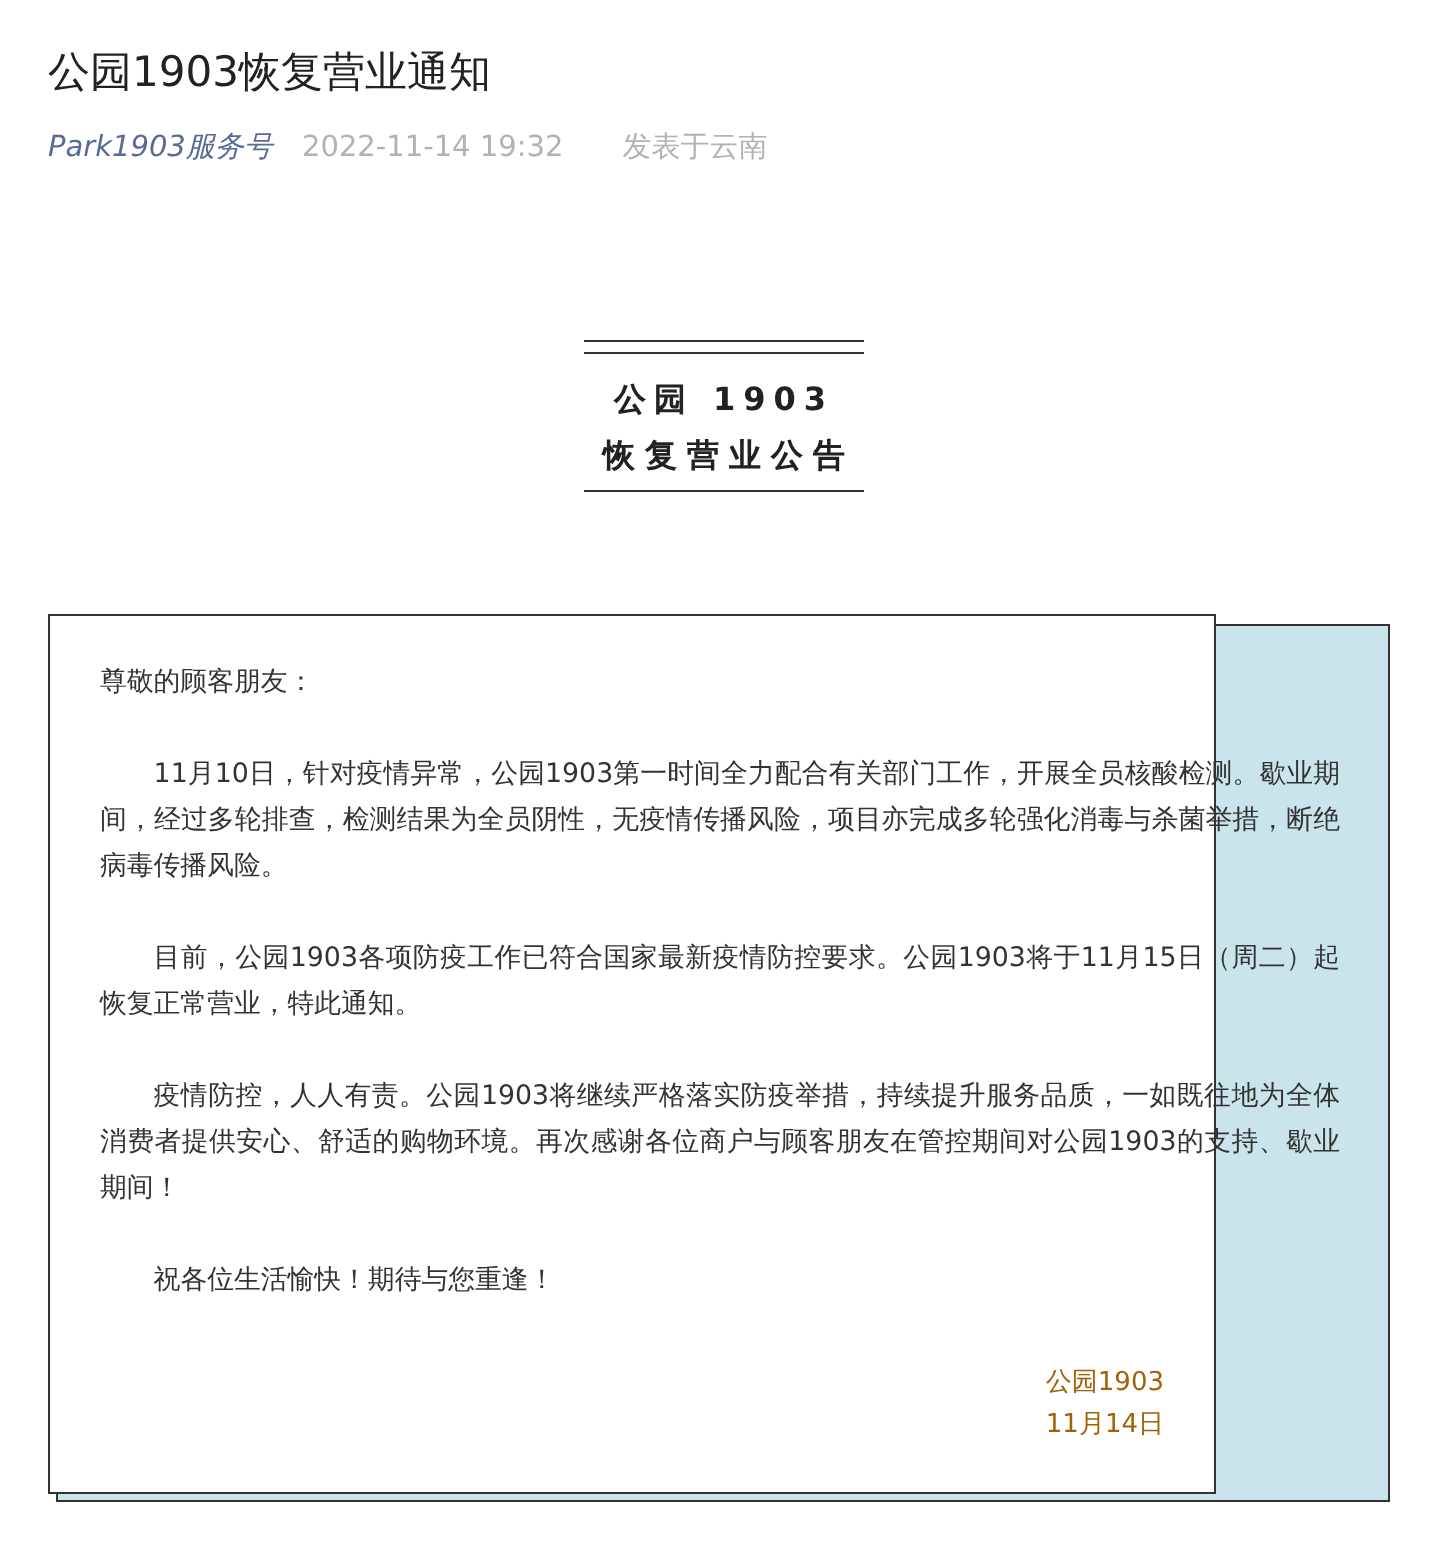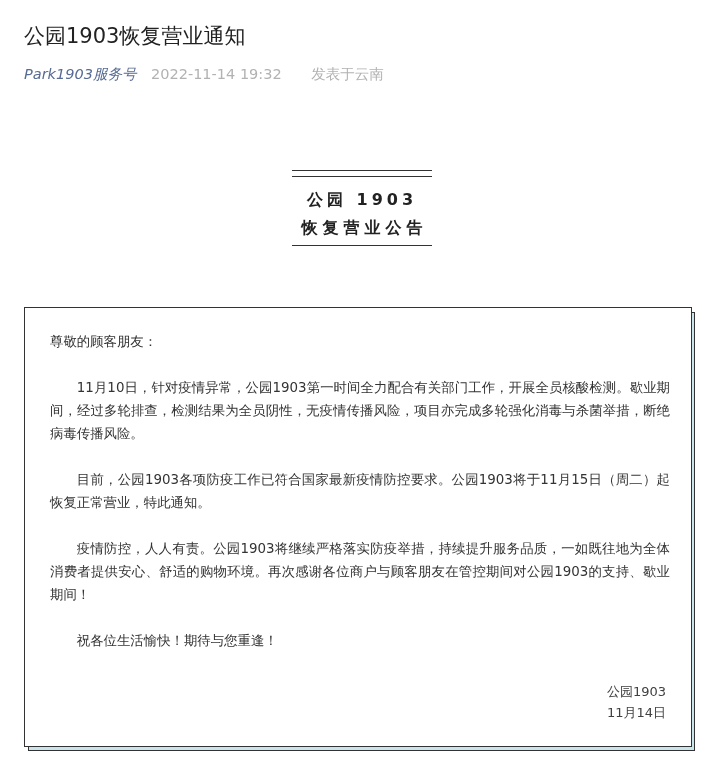--- a/index.html
+++ b/index.html
@@ -16,27 +16,27 @@
   .heading .line-top1 { position: absolute; left: 0; top: 0; width: 140px; height: 0; border-top: 1.5px solid #333; }
   .heading .line-top2 { position: absolute; left: 0; top: 6px; width: 140px; height: 0; border-top: 1.5px solid #333; }
   .heading .line-bot { position: absolute; left: 0; top: 75px; width: 140px; height: 0; border-top: 1.5px solid #333; }
   .heading .h1 { position: absolute; left: 0; top: 20px; width: 140px; text-align: center;
                  font-size: 16px; font-weight: bold; letter-spacing: 4px; color: #222; line-height: 20px; }
   .heading .h2 { position: absolute; left: 0; top: 48px; width: 140px; text-align: center;
                  font-size: 16px; font-weight: bold; letter-spacing: 5px; color: #222; line-height: 20px; padding-left: 5px; box-sizing: border-box; }
 
   .shadow { position: absolute; left: 28px; top: 312px; width: 667px; height: 439px;
             background: #c9e4ea; border: 1px solid #333; box-sizing: border-box; }
-  .card { position: absolute; left: 24px; top: 307px; width: 668px; height: 440px;
+  .card { position: absolute; left: 24px; top: 307px; width: 584px; height: 440px;
           background: #fff; border: 1.5px solid #333; box-sizing: border-box; }
   .content { position: absolute; left: 25px; top: 22px; width: 620px; font-size: 13.4px;
              line-height: 23px; color: #333; }
   .content p { margin: 0 0 23px 0; text-align: justify; }
   .content p.indent { text-indent: 2em; }
-  .sign { position: absolute; right: 25px; top: 373px; text-align: right; font-size: 13px; line-height: 21px; color: #404040; }
+  .sign { position: absolute; right: 25px; top: 373px; text-align: right; font-size: 13px; line-height: 21px; color: #a16207; }
 </style>
 </head>
 <body>
 
 <h1 class="title">公园1903恢复营业通知</h1>
 
 <div class="meta">
   <span class="account">Park1903服务号</span>
   <span class="time">2022-11-14 19:32</span>
   <span class="loc">发表于云南</span>

